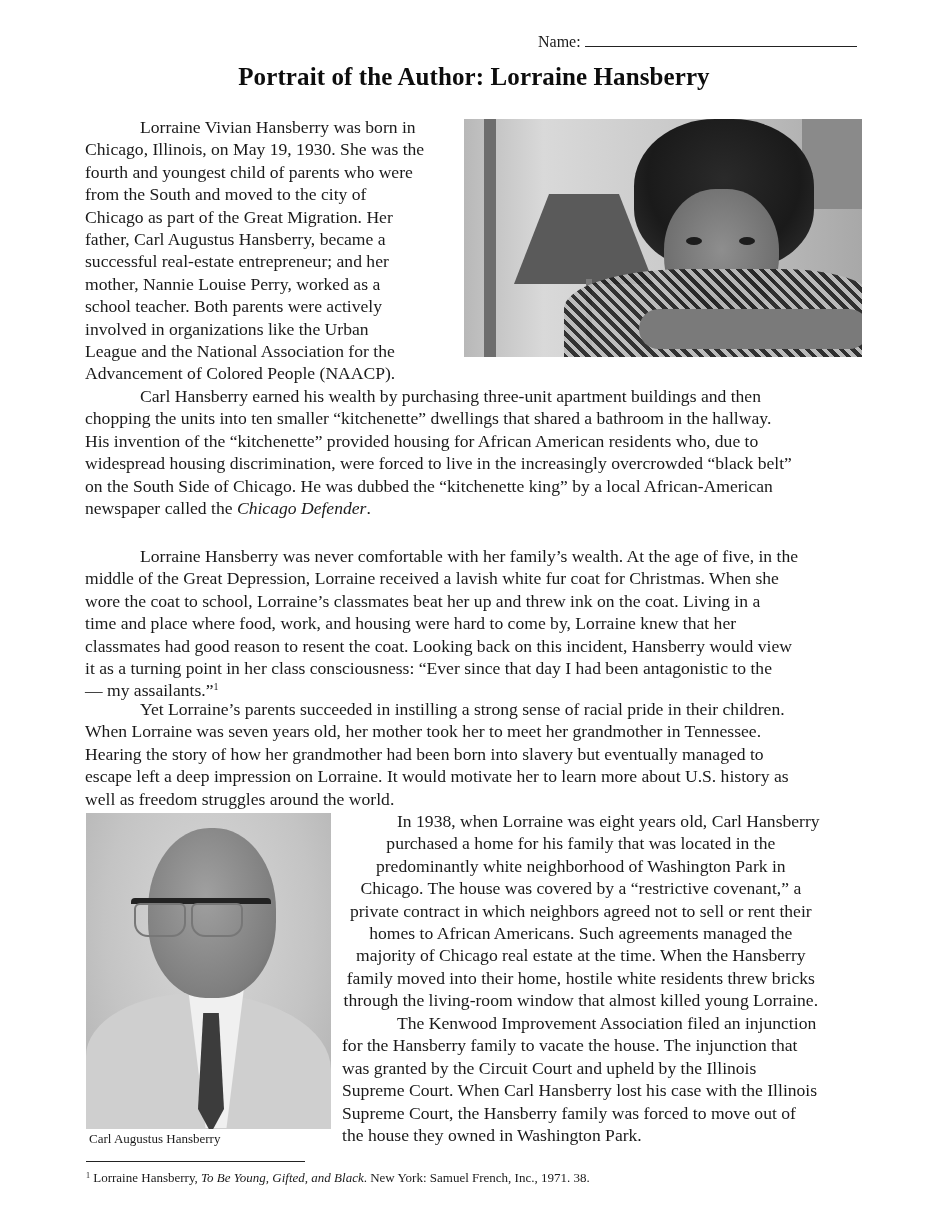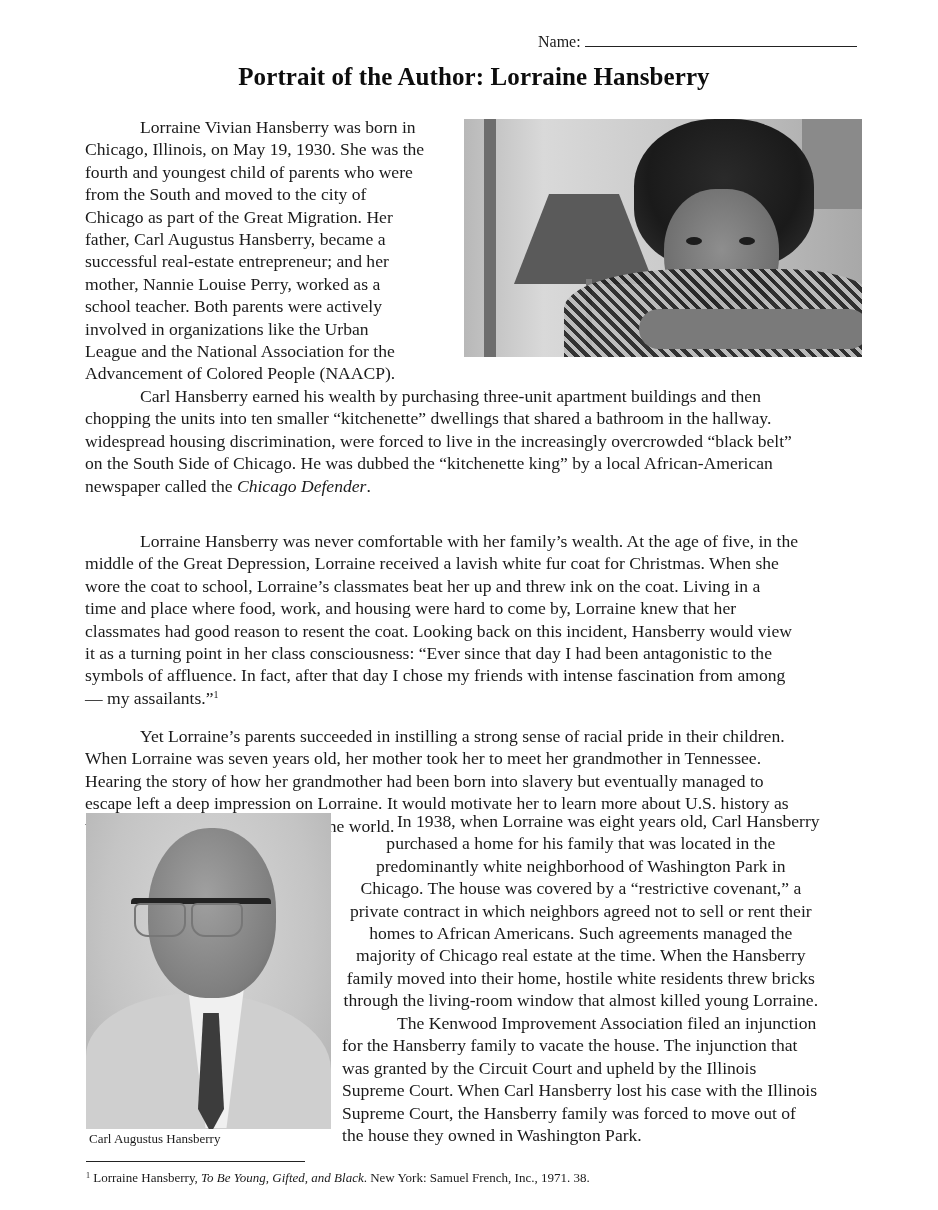--- a/index.html
+++ b/index.html
@@ -220,37 +220,37 @@
   <div class="eye l"></div>
   <div class="eye r"></div>
   <div class="mouth"></div>
   <div class="sweater"></div>
   <div class="arm"></div>
 </div>
 
 <div class="body-text" style="top:385px; left:85px;">
   <span class="line indent">Carl Hansberry earned his wealth by purchasing three-unit apartment buildings and then</span>
   <span class="line">chopping the units into ten smaller “kitchenette” dwellings that shared a bathroom in the hallway.</span>
+  <span class="line">His invention of the “kitchenette” provided housing for African American residents who, due to</span>
   <span class="line">widespread housing discrimination, were forced to live in the increasingly overcrowded “black belt”</span>
   <span class="line">on the South Side of Chicago. He was dubbed the “kitchenette king” by a local African-American</span>
   <span class="line"><span>newspaper called the </span><em>Chicago Defender</em><span>.</span></span>
 </div>
 
-<div class="body-text" style="top:530px; left:85px;">
+<div class="body-text" style="top:545px; left:85px;">
   <span class="line indent">Lorraine Hansberry was never comfortable with her family’s wealth. At the age of five, in the</span>
   <span class="line">middle of the Great Depression, Lorraine received a lavish white fur coat for Christmas. When she</span>
   <span class="line">wore the coat to school, Lorraine’s classmates beat her up and threw ink on the coat. Living in a</span>
   <span class="line">time and place where food, work, and housing were hard to come by, Lorraine knew that her</span>
   <span class="line">classmates had good reason to resent the coat. Looking back on this incident, Hansberry would view</span>
   <span class="line">it as a turning point in her class consciousness: “Ever since that day I had been antagonistic to the</span>
-  <span class="line">symbols of affluence. In fact, after that day I chose my friends with intense fascination from among</span>
   <span class="line"><span>— my assailants.”</span><sup>1</sup></span>
 </div>
 
-<div class="body-text" style="top:698px; left:85px;margin-top:27px;">
+<div class="body-text" style="top:698px; left:85px;">
   <span class="line indent">Yet Lorraine’s parents succeeded in instilling a strong sense of racial pride in their children.</span>
   <span class="line">When Lorraine was seven years old, her mother took her to meet her grandmother in Tennessee.</span>
   <span class="line">Hearing the story of how her grandmother had been born into slavery but eventually managed to</span>
   <span class="line">escape left a deep impression on Lorraine. It would motivate her to learn more about U.S. history as</span>
   <span class="line">well as freedom struggles around the world.</span>
 </div>
 
 <div class="photo-carl">
   <div class="jacket"></div>
   <div class="shirt"></div>

